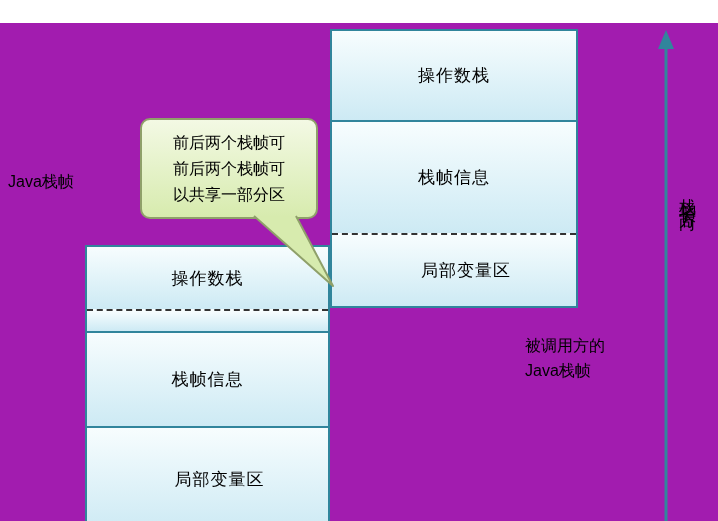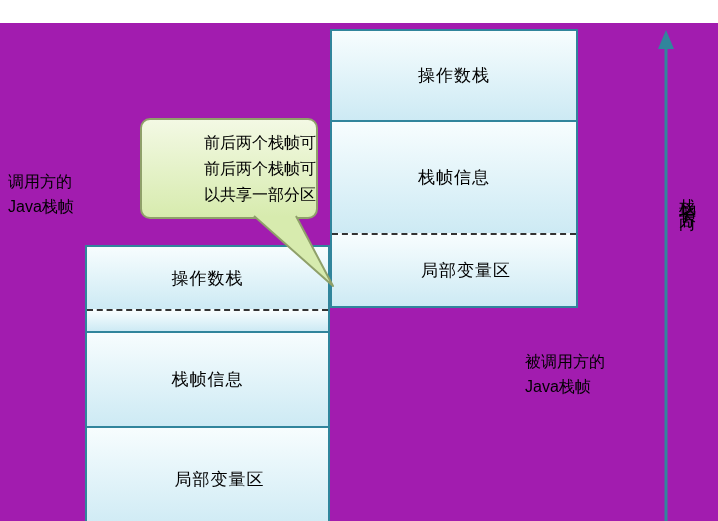--- a/index.html
+++ b/index.html
@@ -48,33 +48,33 @@
   
   .side-label {
     position:absolute;
     font-size:16px;
     line-height:25px;
     color:#000;
     z-index:2;
     white-space:nowrap;
   }
   .caller-label { left:8px;   top:146px; }
-  .callee-label { left:525px; top:326px; }
+  .callee-label { left:525px; top:310px; }
 
   
   .callout {
     position:absolute;
     left:140px; top:95px;
     width:178px; height:101px;
     border:2px solid #8fa06a;
     border-radius:10px;
     background:linear-gradient(to bottom,#f3f9e4 0%,#d7ebae 100%);
     display:flex;
     flex-direction:column;
-    align-items:flex-end;
+    align-items:center;
     justify-content:center;
     z-index:4;
   }
   .callout-line {
     font-size:16px;
     line-height:26px;
     text-align:center;
     color:#000;
   }
 
@@ -123,21 +123,20 @@
     <div class="cell cell-solid-bottom h22"></div>
     <div class="cell cell-solid-bottom h95">
       <span class="cell-label">栈帧信息</span>
     </div>
     <div class="cell cell-grow">
       <span class="cell-label">局部变量区</span>
     </div>
   </div>
 
   <div class="side-label caller-label">
-    <div>调用方的</div>
     <div>Java栈帧</div>
   </div>
 
   <div class="side-label callee-label">
     <div>被调用方的</div>
     <div>Java栈帧</div>
   </div>
 
   <div class="callout">
     <div class="callout-line">前后两个栈帧可</div>

